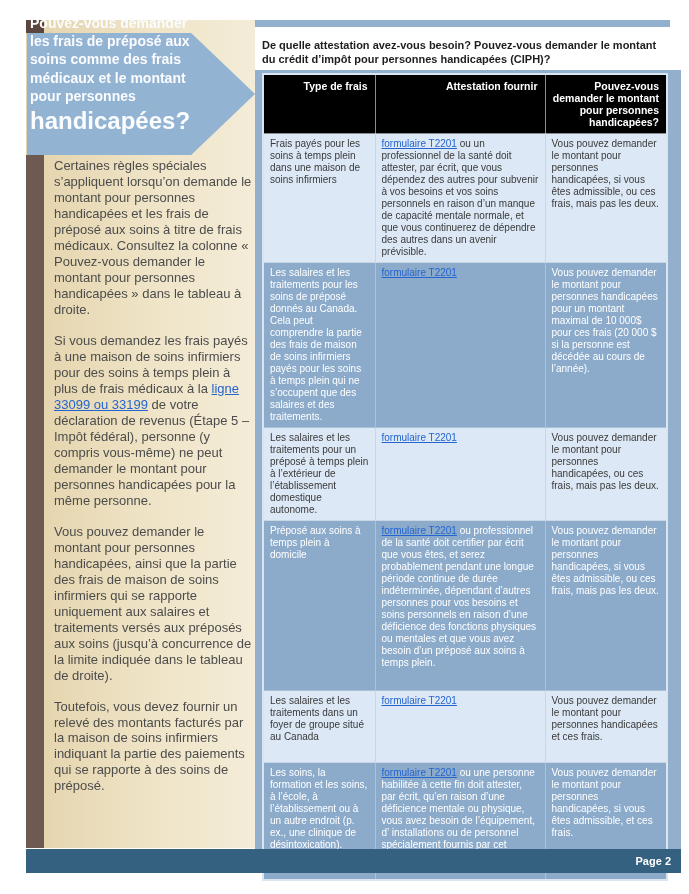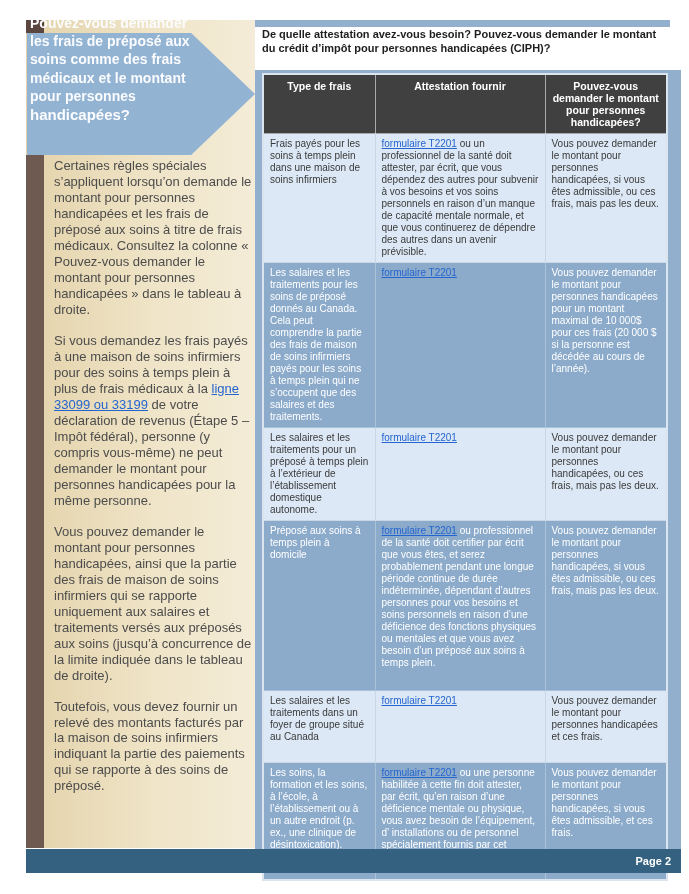--- a/index.html
+++ b/index.html
@@ -8,35 +8,35 @@
 
   
   .sidebar{position:absolute;left:26px;top:20px;width:229px;height:828px;
            background:linear-gradient(to right,#e4d3ab 0%,#efe4c7 55%,#f4ecd8 100%);}
   .corner-accent{position:absolute;left:26px;top:20px;width:18px;height:13px;background:#5a463e;}
   .accent-bar{position:absolute;left:26px;top:155px;width:18px;height:693px;background:#6f5a51;}
   .callout{position:absolute;left:27px;top:33px;width:228px;height:122px;background:#93b3d3;
            clip-path:polygon(0 0,72% 0,100% 50%,72% 100%,0 100%);}
   .callout-text{position:absolute;left:30px;top:14px;width:168px;color:#fbfcfe;font-weight:bold;
                 font-size:14px;line-height:1.3;}
-  .callout-text .big{font-size:15px;}
+  .callout-text .big{font-size:24px;}
   .sidebar-body{position:absolute;left:54px;top:158px;width:198px;color:#4c4c4c;
                 font-size:13px;line-height:1.23;}
   .sidebar-body p{margin:0 0 15px 0;}
   a.doclink{color:#2565cf;text-decoration:underline;cursor:pointer;text-align:center;}
 
   
   .topbar{position:absolute;left:255px;top:20px;width:415px;height:7px;background:#92afcd;}
-  .question{position:absolute;left:262px;top:28px;width:408px;color:#1e1e1e;font-weight:bold;
+  .question{position:absolute;left:262px;top:39px;width:408px;color:#1e1e1e;font-weight:bold;
             font-size:11px;line-height:1.25;}
   .panel{position:absolute;left:255px;top:70px;width:426px;height:779px;background:#92afcd;}
   table.fees{border-collapse:collapse;table-layout:fixed;width:404px;margin:3px 0 0 7px;
              border:2px solid #dbe5f0;}
   table.fees col.c1{width:112px;} table.fees col.c2{width:170px;} table.fees col.c3{width:122px;}
-  table.fees th{background:#404040;color:#ffffff;font-size:10.5px;font-weight:bold;text-align:center;
+  table.fees th{background:#000000;color:#ffffff;font-size:10.5px;font-weight:bold;text-align:right;
                 vertical-align:top;padding:5px 7px;border:1px solid rgba(255,255,255,.55);}
   table.fees thead tr{height:45px;}
   table.fees td{font-size:10px;line-height:1.2;vertical-align:top;padding:4px 6px;
                 border:1px solid #c9d6e6;word-wrap:break-word;}
   tbody tr:nth-child(odd) td{background:#dce8f5;color:#3a3a3a;}
   tbody tr:nth-child(even) td{background:#8cabcb;color:#ffffff;border-color:#a9c1d9;}
   tbody tr:nth-child(1){height:110px;}
   tbody tr:nth-child(2){height:156px;}
   tbody tr:nth-child(3){height:76px;}
   tbody tr:nth-child(4){height:170px;}

